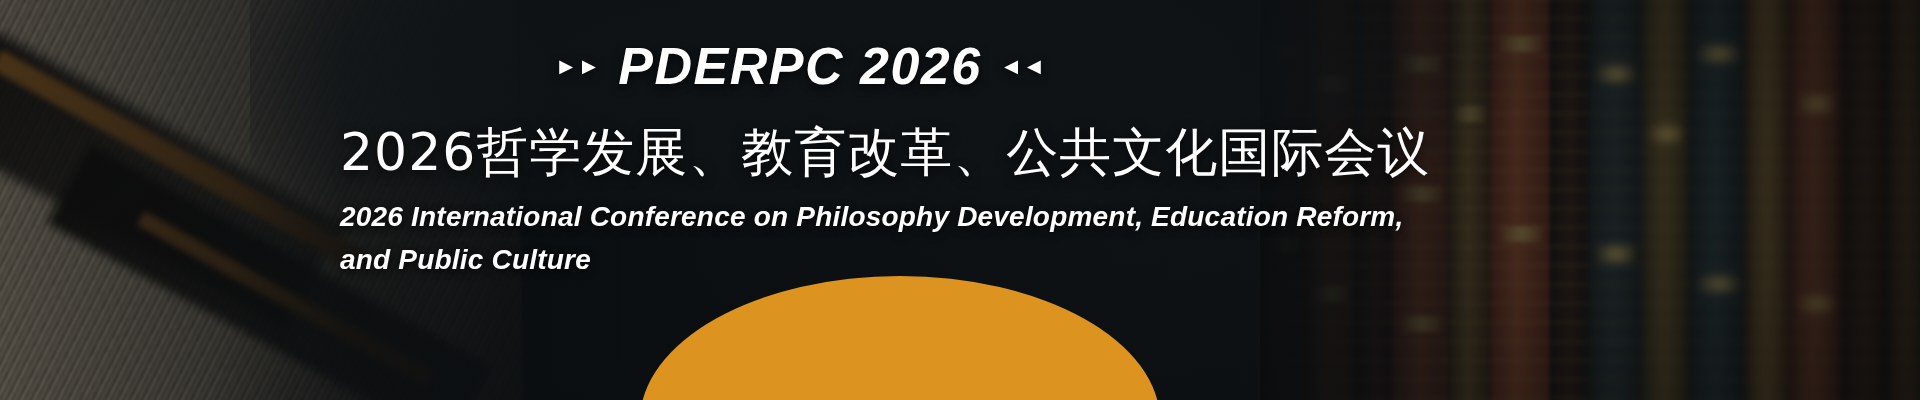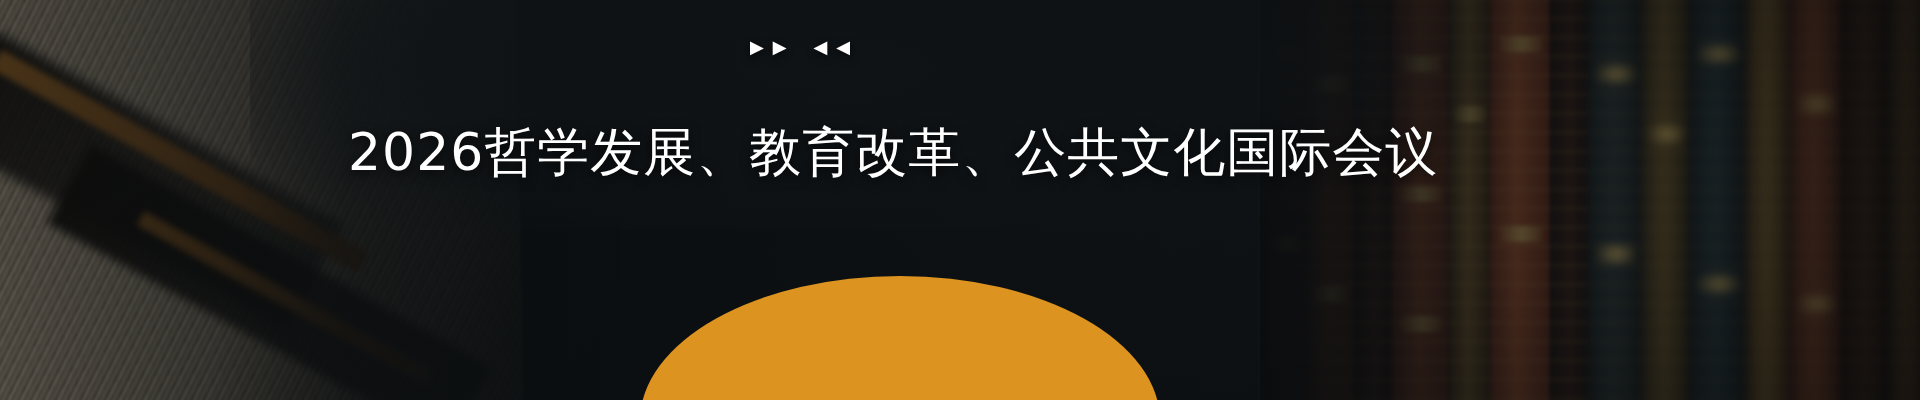--- a/index.html
+++ b/index.html
@@ -147,21 +147,20 @@
   }
   .cn-title{
     position:absolute;left:340px;top:118px;width:1240px;
     color:#ffffff;
     font-size:52px;
     font-weight:400;
     letter-spacing:1px;
     white-space:nowrap;
     font-family:"DejaVu Sans","Liberation Sans",sans-serif;
     text-shadow:0 3px 12px rgba(0,0,0,.8);
-    margin-left:8px;
   }
   .en-sub{
     position:absolute;left:340px;top:196px;width:1260px;
     color:#ffffff;
     font-size:28px;
     font-weight:bold;
     font-style:italic;
     line-height:1.52;
     letter-spacing:.2px;
     text-shadow:0 2px 8px rgba(0,0,0,.85);
@@ -232,24 +231,27 @@
 
   <div class="scrim"></div>
   <div class="scrim-top"></div>
 
   <div class="city-ellipse"></div>
 
   <div class="content">
 
     <div class="title-row">
       <span class="arrows">►►</span>
+      <span class="main-title">PDERPC 2026</span>
       <span class="arrows">◄◄</span>
     </div>
 
     <div class="cn-title">2026哲学发展、教育改革、公共文化国际会议</div>
 
     <div class="en-sub">
+      <span class="ln">2026 International Conference on Philosophy Development, Education Reform,</span>
+      <span class="ln">and Public Culture</span>
     </div>
 
   </div>
 
 
 </div>
 
 </body></html>

